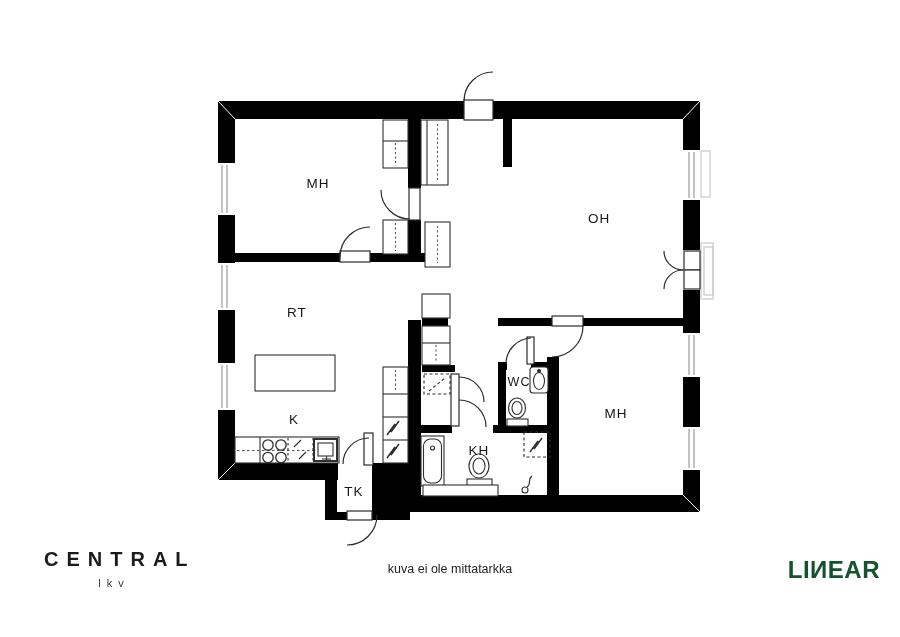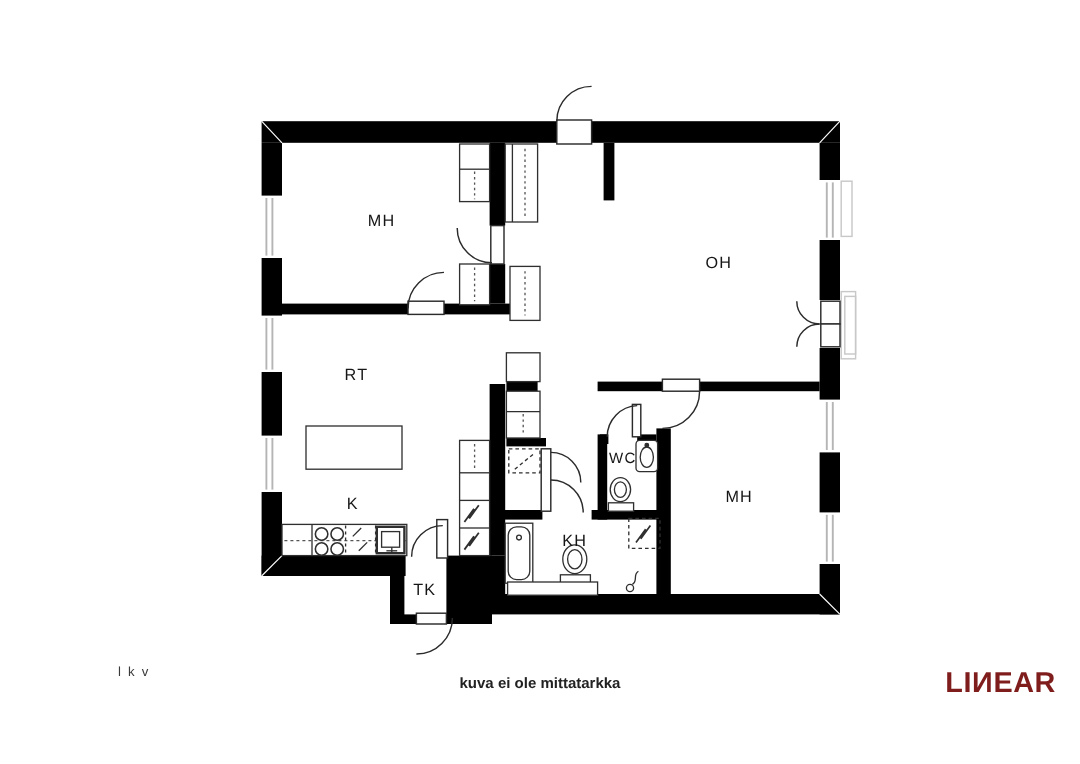--- a/index.html
+++ b/index.html
@@ -6,23 +6,23 @@
   body{width:900px;height:637px;position:relative;overflow:hidden;
        font-family:"Liberation Sans",sans-serif;}
   .plan-wrap{position:absolute;left:0;top:0;width:858px;height:637px;}
   svg{display:block;}
   svg text{font-family:"Liberation Sans","DejaVu Sans",sans-serif;
            font-size:13.5px;fill:#161616;letter-spacing:1px;}
   .brand-left{position:absolute;left:44px;top:548px;width:140px;text-align:center;}
   .brand-left .name{font-size:20px;font-weight:600;letter-spacing:8px;color:#1b1b1b;}
   .brand-left .sub{font-size:11px;letter-spacing:6px;color:#3a3a3a;margin-top:6px;}
   .disclaimer{position:absolute;left:0;right:0;top:562px;text-align:center;
-              font-size:12.5px;color:#222222;font-weight:bold;}
+              font-size:12.5px;color:#222222;}
   .brand-right{position:absolute;right:20px;top:556px;font-size:24px;font-weight:bold;
-               letter-spacing:0.5px;color:#7f1d1d;}
+               letter-spacing:0.5px;color:#14532d;}
 </style>
 </head>
 <body>
 
 <div class="plan-wrap">
 <svg width="900" height="637" viewBox="0 0 900 637" xmlns="http://www.w3.org/2000/svg">
 
   <g fill="#000000" stroke="none">
 
     <rect x="218" y="101" width="482" height="18"></rect>
@@ -252,18 +252,19 @@
     <text x="294" y="424">K</text>
     <text x="354" y="496">TK</text>
     <text x="479" y="455">KH</text>
     <text x="519" y="386" style="font-size:12.5px">WC</text>
     <text x="616" y="418">MH</text>
   </g>
 </svg>
 </div>
 
 <div class="brand-left">
+  <div class="name">CENTRAL</div>
   <div class="sub">lkv</div>
 </div>
 
 <div class="disclaimer">kuva ei ole mittatarkka</div>
 
 <div class="brand-right">LIИEAR</div>
 
 </body></html>

